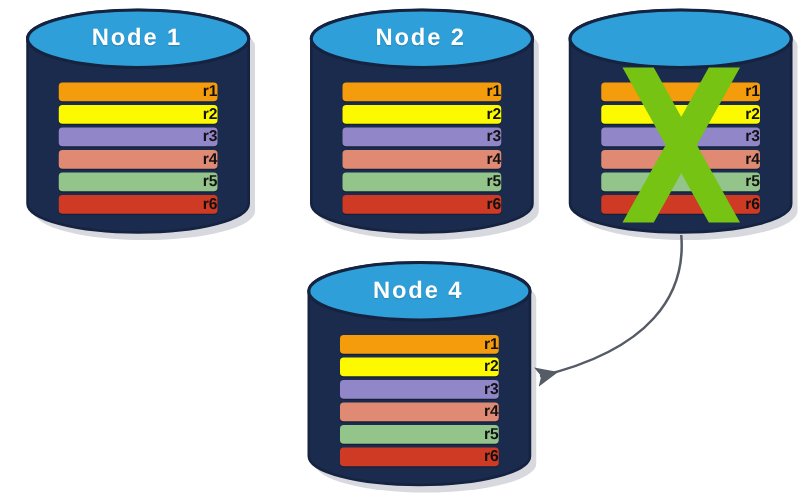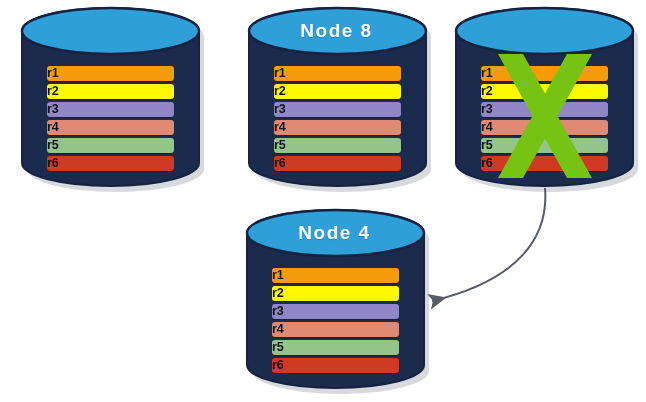--- a/index.html
+++ b/index.html
@@ -46,21 +46,21 @@
     flex-direction: column;
   }
   .row {
     height: 15px;
     margin-bottom: 3px;
     border-radius: 3px;
     color: #111111;
     font-weight: bold;
     font-size: 12.5px;
     line-height: 15px;
-    text-align: left;
+    text-align: right;
     font-family: "Liberation Sans", sans-serif;
     box-shadow: 0 1px 0 rgba(0,0,0,0.25);
   }
   .row:last-child { margin-bottom: 0; }
   .xmark {
     position: absolute;
     pointer-events: none;
   }
   .arrow {
     position: absolute;
@@ -77,36 +77,37 @@
 
 <div id="canvas">
 
   <div id="nodes-layer">
       <div class="node" style="left: 21px; top: 6px; width: 177px; height: 182px;">
         <svg width="183" height="188" viewBox="0 0 183 188">
           <path d="M 3 29 L 3 161 A 88.5 23 0 0 0 180 161 L 180 29 A 88.5 23 0 0 0 3 29 Z" fill="#c9ccd4" opacity="0.75" transform="translate(3,2)"></path>
           <path d="M 1 25 L 1 157 A 88.5 23 0 0 0 178 157 L 178 25 A 88.5 23 0 0 0 1 25 Z" fill="#1b2b4d" stroke="#152340" stroke-width="2"></path>
           <ellipse cx="89.5" cy="25" rx="88.5" ry="23" fill="#2e9fd8" stroke="#152340" stroke-width="2.5"></ellipse>
         </svg>
+        <div class="node-title" style="top: 14px;">Node  1</div>
         <div class="rows" style="left: 26px; width: 127px; top: 60px;">
           <div class="row" style="background: rgb(245, 156, 12);">r1</div>
           <div class="row" style="background: rgb(253, 250, 0);">r2</div>
           <div class="row" style="background: rgb(145, 134, 200);">r3</div>
           <div class="row" style="background: rgb(224, 138, 116);">r4</div>
           <div class="row" style="background: rgb(147, 197, 139);">r5</div>
           <div class="row" style="background: rgb(206, 58, 35);">r6</div>
         </div>
       </div>
       <div class="node" style="left: 248px; top: 6px; width: 177px; height: 182px;">
         <svg width="183" height="188" viewBox="0 0 183 188">
           <path d="M 3 29 L 3 161 A 88.5 23 0 0 0 180 161 L 180 29 A 88.5 23 0 0 0 3 29 Z" fill="#c9ccd4" opacity="0.75" transform="translate(3,2)"></path>
           <path d="M 1 25 L 1 157 A 88.5 23 0 0 0 178 157 L 178 25 A 88.5 23 0 0 0 1 25 Z" fill="#1b2b4d" stroke="#152340" stroke-width="2"></path>
           <ellipse cx="89.5" cy="25" rx="88.5" ry="23" fill="#2e9fd8" stroke="#152340" stroke-width="2.5"></ellipse>
         </svg>
-        <div class="node-title" style="top: 14px;">Node  8</div>
+        <div class="node-title" style="top: 14px;">Node  2</div>
         <div class="rows" style="left: 26px; width: 127px; top: 60px;">
           <div class="row" style="background: rgb(245, 156, 12);">r1</div>
           <div class="row" style="background: rgb(253, 250, 0);">r2</div>
           <div class="row" style="background: rgb(145, 134, 200);">r3</div>
           <div class="row" style="background: rgb(224, 138, 116);">r4</div>
           <div class="row" style="background: rgb(147, 197, 139);">r5</div>
           <div class="row" style="background: rgb(206, 58, 35);">r6</div>
         </div>
       </div>
       <div class="node" style="left: 455px; top: 6px; width: 177px; height: 182px;">

